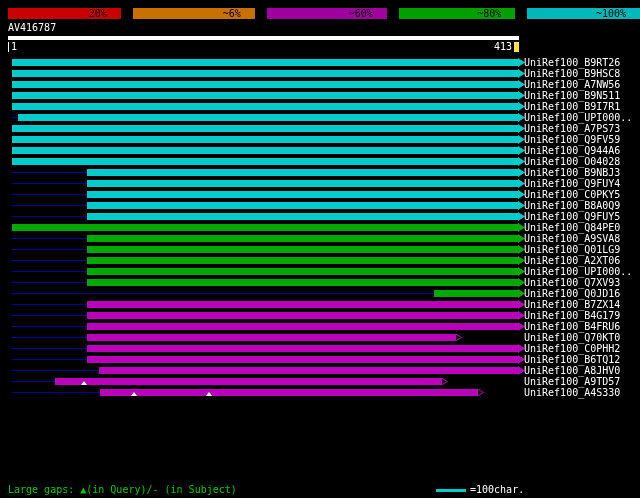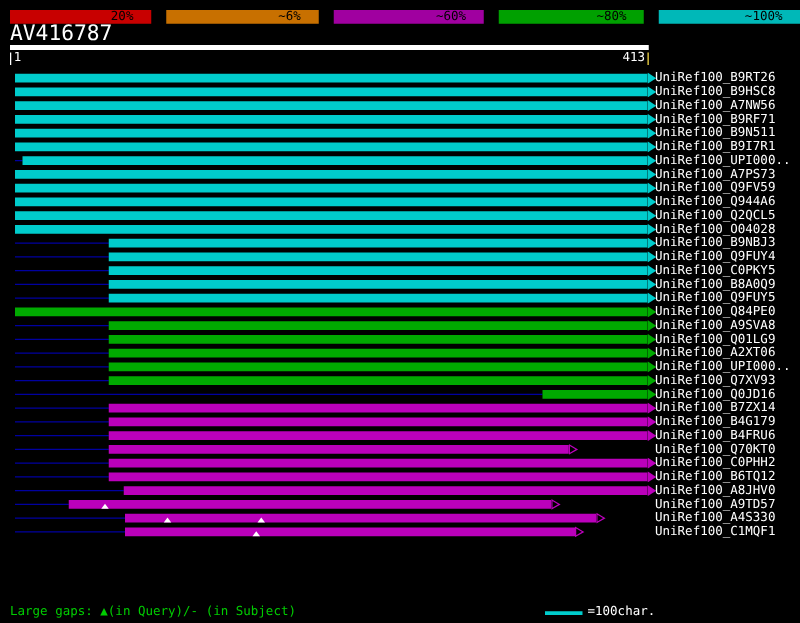--- a/index.html
+++ b/index.html
@@ -1,26 +1,26 @@
 <!DOCTYPE html>
 <html><head>
 <meta charset="utf-8">
 <style>
   html,body{margin:0;padding:0;background:#000;}
   .screen{position:relative;width:640px;height:498px;background:#000;overflow:hidden;
           font-family:"DejaVu Sans Mono",monospace;}
   .scalebar{position:absolute;top:8px;left:8px;width:632px;height:11px;display:flex;gap:12px;}
   .seg{height:100%;display:flex;justify-content:flex-end;align-items:center;}
   .seg span{font-size:10px;line-height:11px;color:#000;padding-right:14px;}
-  .query-name{position:absolute;top:22px;left:8px;color:#fff;font-size:17px;line-height:11px;}
+  .query-name{position:absolute;top:22px;left:8px;color:#fff;font-size:10px;line-height:11px;}
   .query-bar{position:absolute;top:36px;left:8px;width:511px;height:4px;background:#fff;}
   .ruler-start{position:absolute;top:42px;left:8px;color:#fff;font-size:10px;line-height:10px;height:10px;
                border-left:1px solid #fff;padding-left:2px;}
   .ruler-end{position:absolute;top:42px;right:121px;color:#fff;font-size:10px;line-height:10px;height:10px;
-             border-right:1px solid #fde047;padding-right:2px;}
+             border-right:5px solid #fde047;padding-right:2px;}
   .rows{position:absolute;top:57px;left:0;width:640px;}
   .row{position:relative;height:11px;text-decoration:underline;}
   .lead{position:absolute;top:5px;height:1px;background:#0000a0;}
   .bar{position:absolute;top:2px;height:7px;}
   .arrow{position:absolute;top:1px;}
   .gap-tri{position:absolute;top:5px;width:0;height:0;
            border-left:3px solid transparent;border-right:3px solid transparent;border-bottom:4px solid #fff;}
   .hit-label{position:absolute;left:524px;top:0;color:#fff;font-size:10px;line-height:11px;white-space:pre;}
   .footer{position:absolute;top:484px;left:8px;width:632px;height:14px;font-size:10px;line-height:12px;}
   .gaps-note{position:absolute;left:0;top:0;color:#00cc00;}
@@ -72,27 +72,20 @@
         <svg class="arrow" width="8" height="9" style="left: 518px;">
           <polygon points="0,0 7,4.5 0,9" fill="#00cccc"></polygon>
         </svg>
         <span class="hit-label">UniRef100_A7NW56</span>
       </div>
       <div class="row">
         <div class="bar" style="left: 12px; width: 506px; background: rgb(0, 204, 204);"></div>
         <svg class="arrow" width="8" height="9" style="left: 518px;">
           <polygon points="0,0 7,4.5 0,9" fill="#00cccc"></polygon>
         </svg>
-        <span class="hit-label">UniRef100_B9RF71</span>
-      </div>
-      <div class="row">
-        <div class="bar" style="left: 12px; width: 506px; background: rgb(0, 204, 204);"></div>
-        <svg class="arrow" width="8" height="9" style="left: 518px;">
-          <polygon points="0,0 7,4.5 0,9" fill="#00cccc"></polygon>
-        </svg>
         <span class="hit-label">UniRef100_B9N511</span>
       </div>
       <div class="row">
         <div class="bar" style="left: 12px; width: 506px; background: rgb(0, 204, 204);"></div>
         <svg class="arrow" width="8" height="9" style="left: 518px;">
           <polygon points="0,0 7,4.5 0,9" fill="#00cccc"></polygon>
         </svg>
         <span class="hit-label">UniRef100_B9I7R1</span>
       </div>
       <div class="row">
@@ -116,27 +109,20 @@
           <polygon points="0,0 7,4.5 0,9" fill="#00cccc"></polygon>
         </svg>
         <span class="hit-label">UniRef100_Q9FV59</span>
       </div>
       <div class="row">
         <div class="bar" style="left: 12px; width: 506px; background: rgb(0, 204, 204);"></div>
         <svg class="arrow" width="8" height="9" style="left: 518px;">
           <polygon points="0,0 7,4.5 0,9" fill="#00cccc"></polygon>
         </svg>
         <span class="hit-label">UniRef100_Q944A6</span>
-      </div>
-      <div class="row">
-        <div class="bar" style="left: 12px; width: 506px; background: rgb(0, 204, 204);"></div>
-        <svg class="arrow" width="8" height="9" style="left: 518px;">
-          <polygon points="0,0 7,4.5 0,9" fill="#00cccc"></polygon>
-        </svg>
-        <span class="hit-label">UniRef100_Q2QCL5</span>
       </div>
       <div class="row">
         <div class="bar" style="left: 12px; width: 506px; background: rgb(0, 204, 204);"></div>
         <svg class="arrow" width="8" height="9" style="left: 518px;">
           <polygon points="0,0 7,4.5 0,9" fill="#00cccc"></polygon>
         </svg>
         <span class="hit-label">UniRef100_O04028</span>
       </div>
       <div class="row">
         <div class="lead" style="left: 12px; width: 75px;"></div>
@@ -300,29 +286,20 @@
       </div>
       <div class="row">
         <div class="lead" style="left: 12px; width: 88px;"></div>
         <div class="bar" style="left: 100px; width: 377px; background: rgb(187, 0, 187);"></div>
         <svg class="arrow" width="8" height="9" style="left: 477px;">
           <polygon points="0.5,1 6.5,4.5 0.5,8" fill="#000" stroke="#bb00bb" stroke-width="1"></polygon>
         </svg>
         <div class="gap-tri" style="left: 131px;"></div>
         <div class="gap-tri" style="left: 206px;"></div>
         <span class="hit-label">UniRef100_A4S330</span>
-      </div>
-      <div class="row">
-        <div class="lead" style="left: 12px; width: 88px;"></div>
-        <div class="bar" style="left: 100px; width: 360px; background: rgb(187, 0, 187);"></div>
-        <svg class="arrow" width="8" height="9" style="left: 460px;">
-          <polygon points="0.5,1 6.5,4.5 0.5,8" fill="#000" stroke="#bb00bb" stroke-width="1"></polygon>
-        </svg>
-        <div class="gap-tri" style="left: 202px;"></div>
-        <span class="hit-label">UniRef100_C1MQF1</span>
       </div>
     </div>
   <div class="footer">
     <span class="gaps-note">Large gaps: ▲(in Query)/- (in Subject)</span>
     <span id="scaleSample" class="scale-sample" style="background: rgb(0, 204, 204);"></span>
     <span class="scale-note">=100char.</span>
   </div>
 </div>
 
 </body></html>

